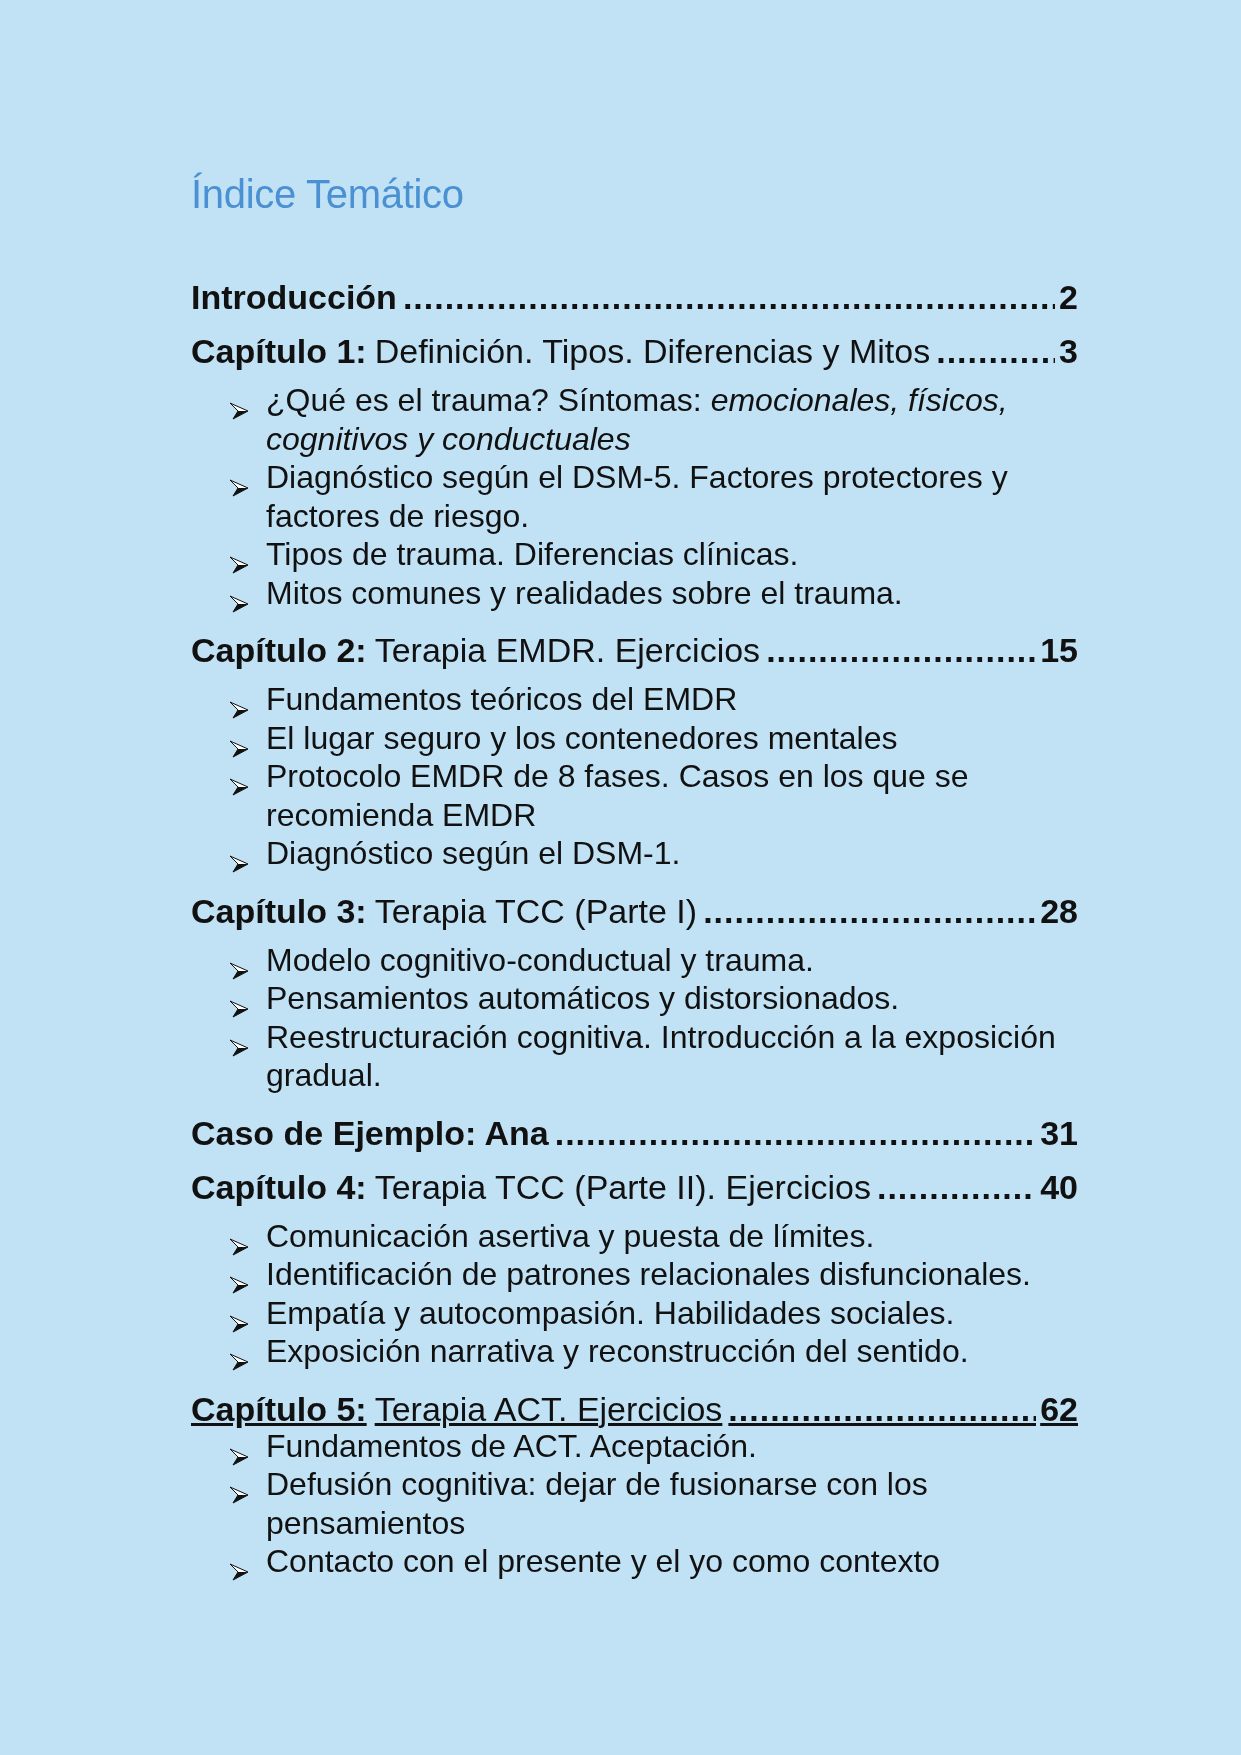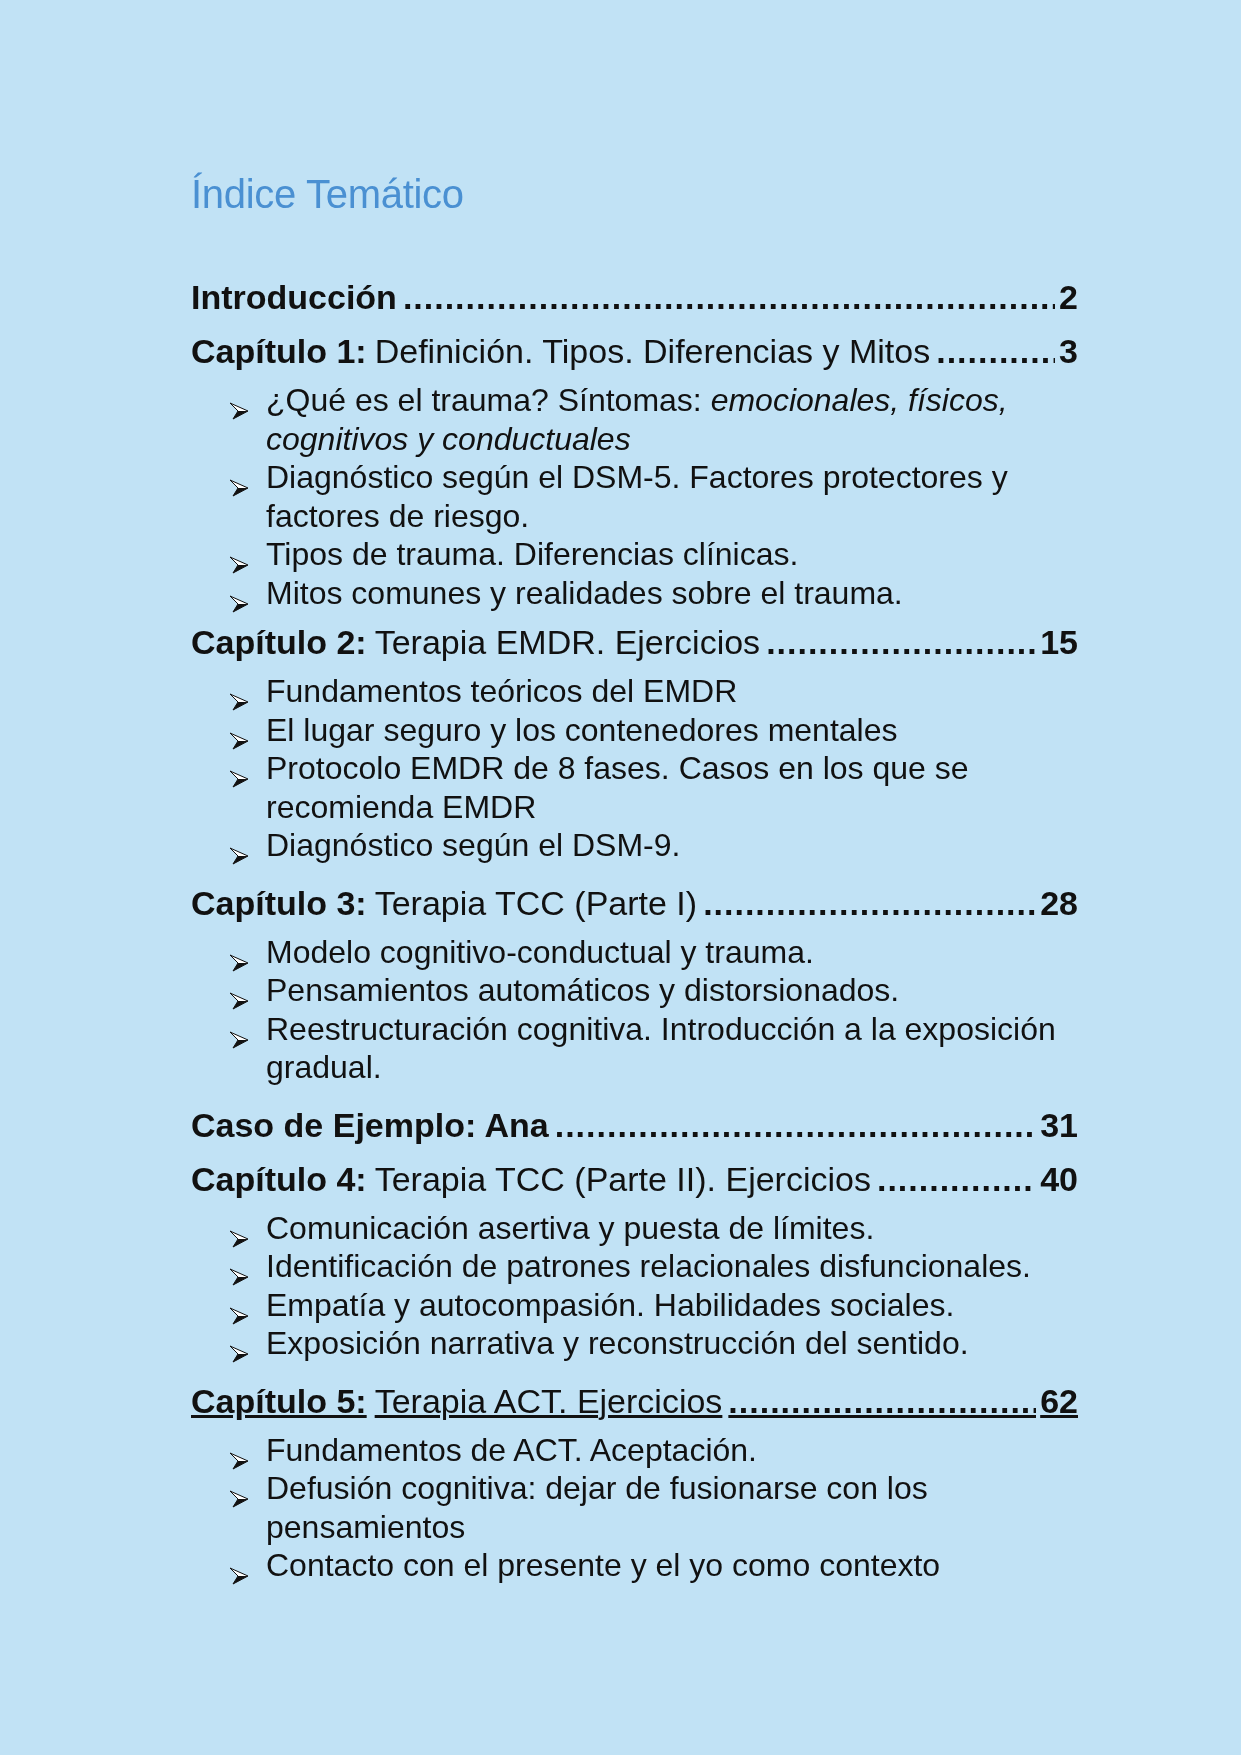--- a/index.html
+++ b/index.html
@@ -92,21 +92,21 @@
             </svg></span><span>Diagnóstico según el DSM-5. Factores protectores y factores de riesgo.</span></li>
         <li><span class="bullet"><svg viewBox="0 0 20 18" width="20" height="18">
               <polygon points="1,1 19,9 4,17 9,9" fill="#fff" stroke="#111" stroke-width="1"></polygon>
               <polygon points="9,9 19,9 4,17" fill="#111"></polygon>
             </svg></span><span>Tipos de trauma. Diferencias clínicas.</span></li>
         <li><span class="bullet"><svg viewBox="0 0 20 18" width="20" height="18">
               <polygon points="1,1 19,9 4,17 9,9" fill="#fff" stroke="#111" stroke-width="1"></polygon>
               <polygon points="9,9 19,9 4,17" fill="#111"></polygon>
             </svg></span><span>Mitos comunes y realidades sobre el trauma.</span></li>
       </ul>
-      <div class="toc-entry" style="margin-top: 12px;">
+      <div class="toc-entry" style="margin-top: 20px;">
         <span class="lead">Capítulo 2:</span>
         <span class="label">Terapia EMDR. Ejercicios</span>
         <span class="dots"></span>
         <span class="page-num">15</span>
       </div>
       <ul class="sub" style="margin-top: 12px;">
         <li><span class="bullet"><svg viewBox="0 0 20 18" width="20" height="18">
               <polygon points="1,1 19,9 4,17 9,9" fill="#fff" stroke="#111" stroke-width="1"></polygon>
               <polygon points="9,9 19,9 4,17" fill="#111"></polygon>
             </svg></span><span>Fundamentos teóricos del EMDR</span></li>
@@ -114,21 +114,21 @@
               <polygon points="1,1 19,9 4,17 9,9" fill="#fff" stroke="#111" stroke-width="1"></polygon>
               <polygon points="9,9 19,9 4,17" fill="#111"></polygon>
             </svg></span><span>El lugar seguro y los contenedores mentales</span></li>
         <li><span class="bullet"><svg viewBox="0 0 20 18" width="20" height="18">
               <polygon points="1,1 19,9 4,17 9,9" fill="#fff" stroke="#111" stroke-width="1"></polygon>
               <polygon points="9,9 19,9 4,17" fill="#111"></polygon>
             </svg></span><span>Protocolo EMDR de 8 fases. Casos en los que se recomienda EMDR</span></li>
         <li><span class="bullet"><svg viewBox="0 0 20 18" width="20" height="18">
               <polygon points="1,1 19,9 4,17 9,9" fill="#fff" stroke="#111" stroke-width="1"></polygon>
               <polygon points="9,9 19,9 4,17" fill="#111"></polygon>
-            </svg></span><span>Diagnóstico según el DSM-9.</span></li>
+            </svg></span><span>Diagnóstico según el DSM-1.</span></li>
       </ul>
       <div class="toc-entry" style="margin-top: 20px;">
         <span class="lead">Capítulo 3:</span>
         <span class="label">Terapia TCC (Parte I)</span>
         <span class="dots"></span>
         <span class="page-num">28</span>
       </div>
       <ul class="sub" style="margin-top: 12px;">
         <li><span class="bullet"><svg viewBox="0 0 20 18" width="20" height="18">
               <polygon points="1,1 19,9 4,17 9,9" fill="#fff" stroke="#111" stroke-width="1"></polygon>
@@ -171,21 +171,21 @@
               <polygon points="1,1 19,9 4,17 9,9" fill="#fff" stroke="#111" stroke-width="1"></polygon>
               <polygon points="9,9 19,9 4,17" fill="#111"></polygon>
             </svg></span><span>Exposición narrativa y reconstrucción del sentido.</span></li>
       </ul>
       <div class="toc-entry" style="margin-top: 20px; text-decoration: underline;">
         <span class="lead">Capítulo 5:</span>
         <span class="label">Terapia ACT. Ejercicios</span>
         <span class="dots"></span>
         <span class="page-num">62</span>
       </div>
-      <ul class="sub" style="margin-top: 12px;">
+      <ul class="sub" style="">
         <li><span class="bullet"><svg viewBox="0 0 20 18" width="20" height="18">
               <polygon points="1,1 19,9 4,17 9,9" fill="#fff" stroke="#111" stroke-width="1"></polygon>
               <polygon points="9,9 19,9 4,17" fill="#111"></polygon>
             </svg></span><span>Fundamentos de ACT. Aceptación.</span></li>
         <li><span class="bullet"><svg viewBox="0 0 20 18" width="20" height="18">
               <polygon points="1,1 19,9 4,17 9,9" fill="#fff" stroke="#111" stroke-width="1"></polygon>
               <polygon points="9,9 19,9 4,17" fill="#111"></polygon>
             </svg></span><span>Defusión cognitiva: dejar de fusionarse con los pensamientos</span></li>
         <li><span class="bullet"><svg viewBox="0 0 20 18" width="20" height="18">
               <polygon points="1,1 19,9 4,17 9,9" fill="#fff" stroke="#111" stroke-width="1"></polygon>

